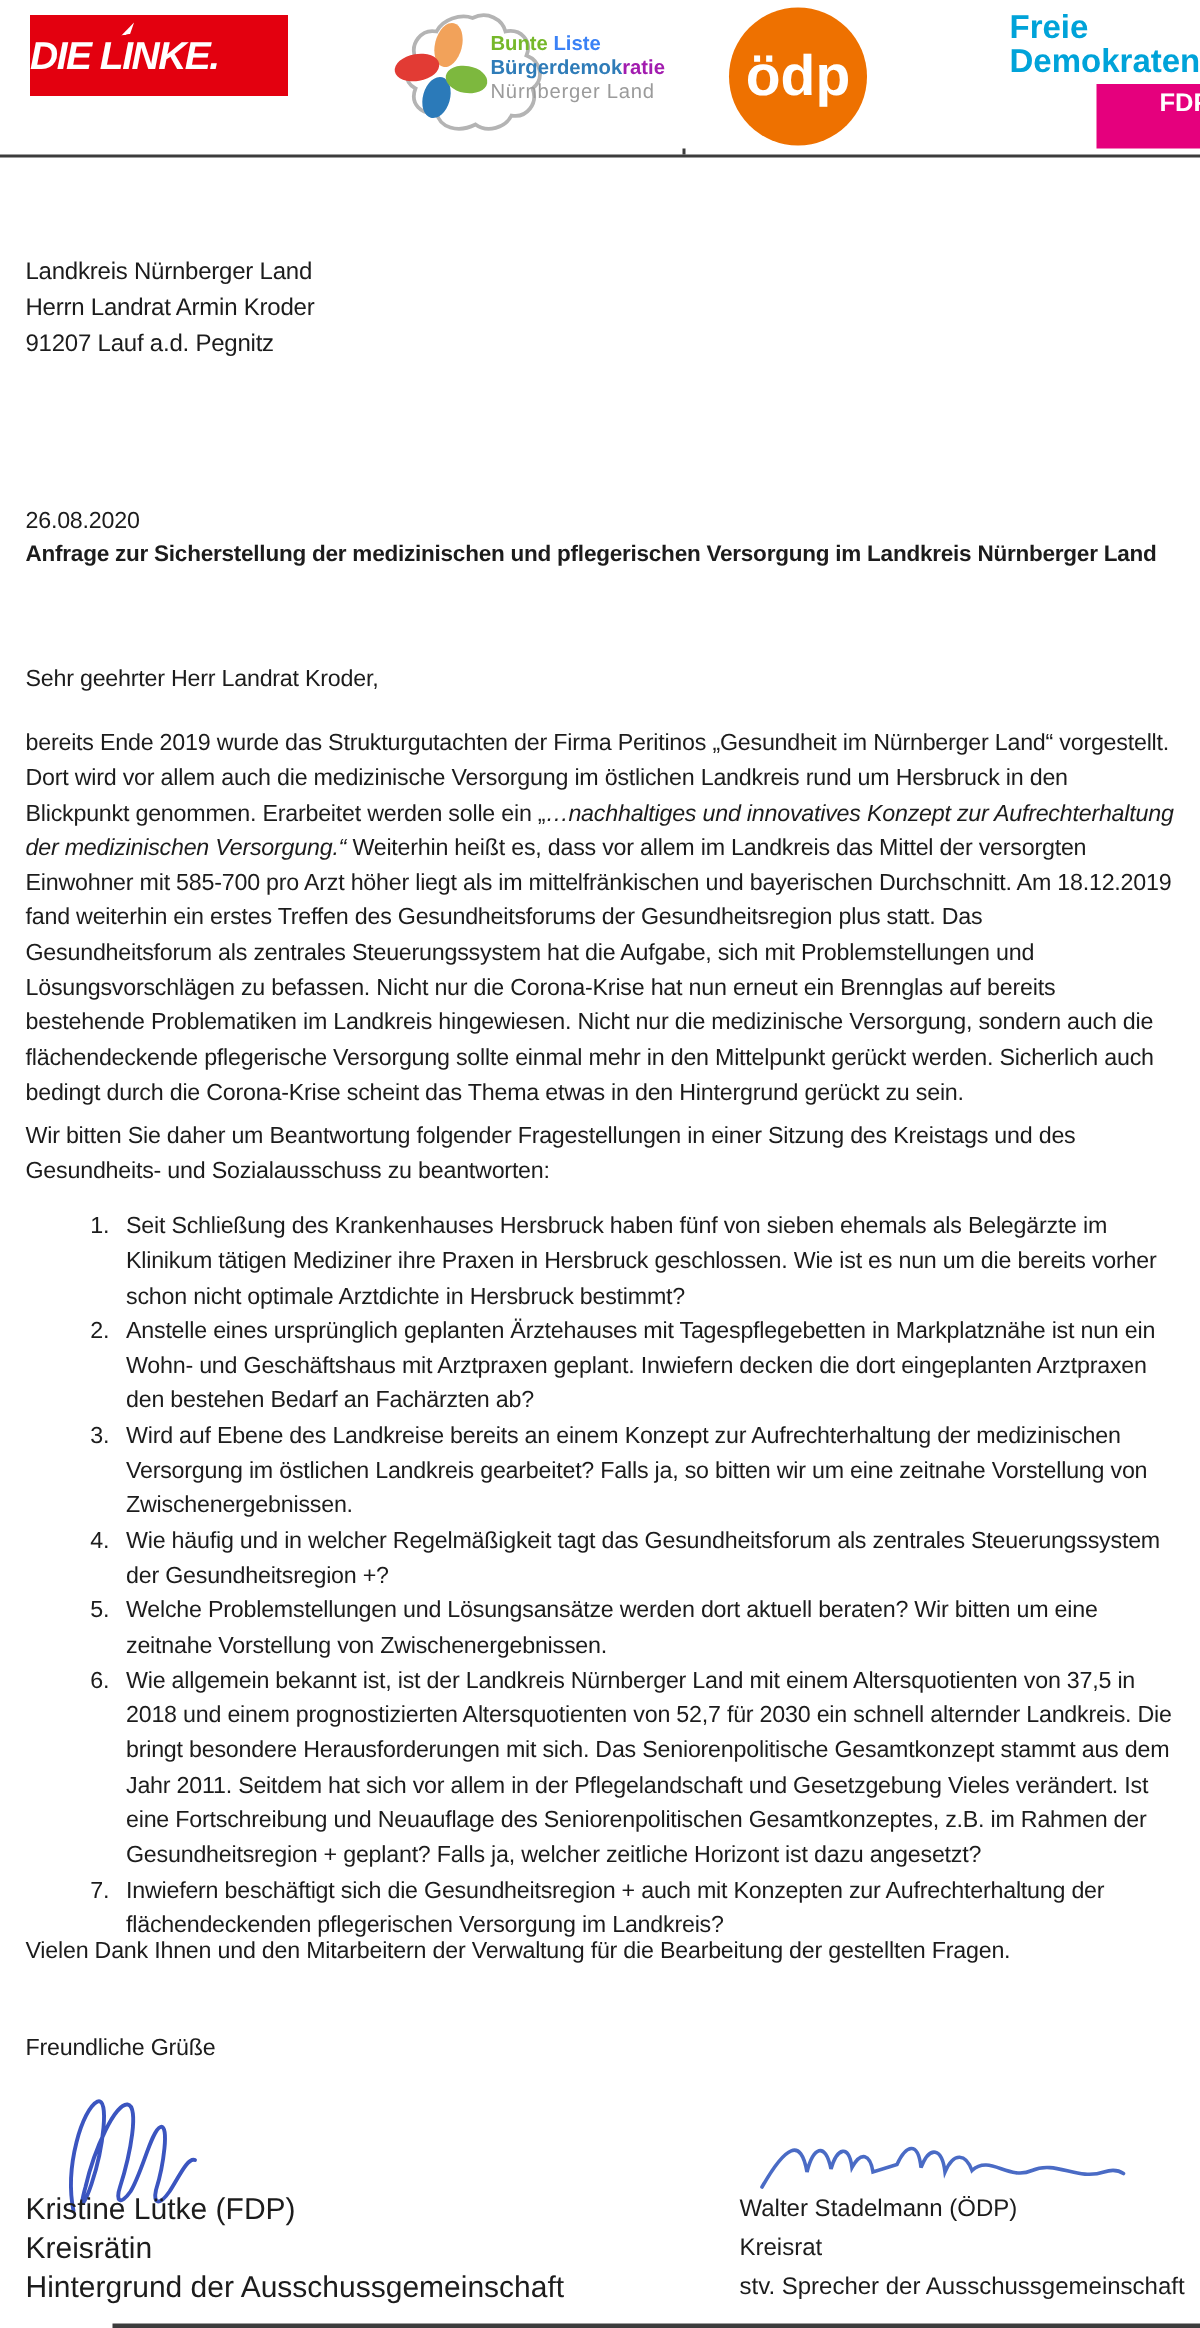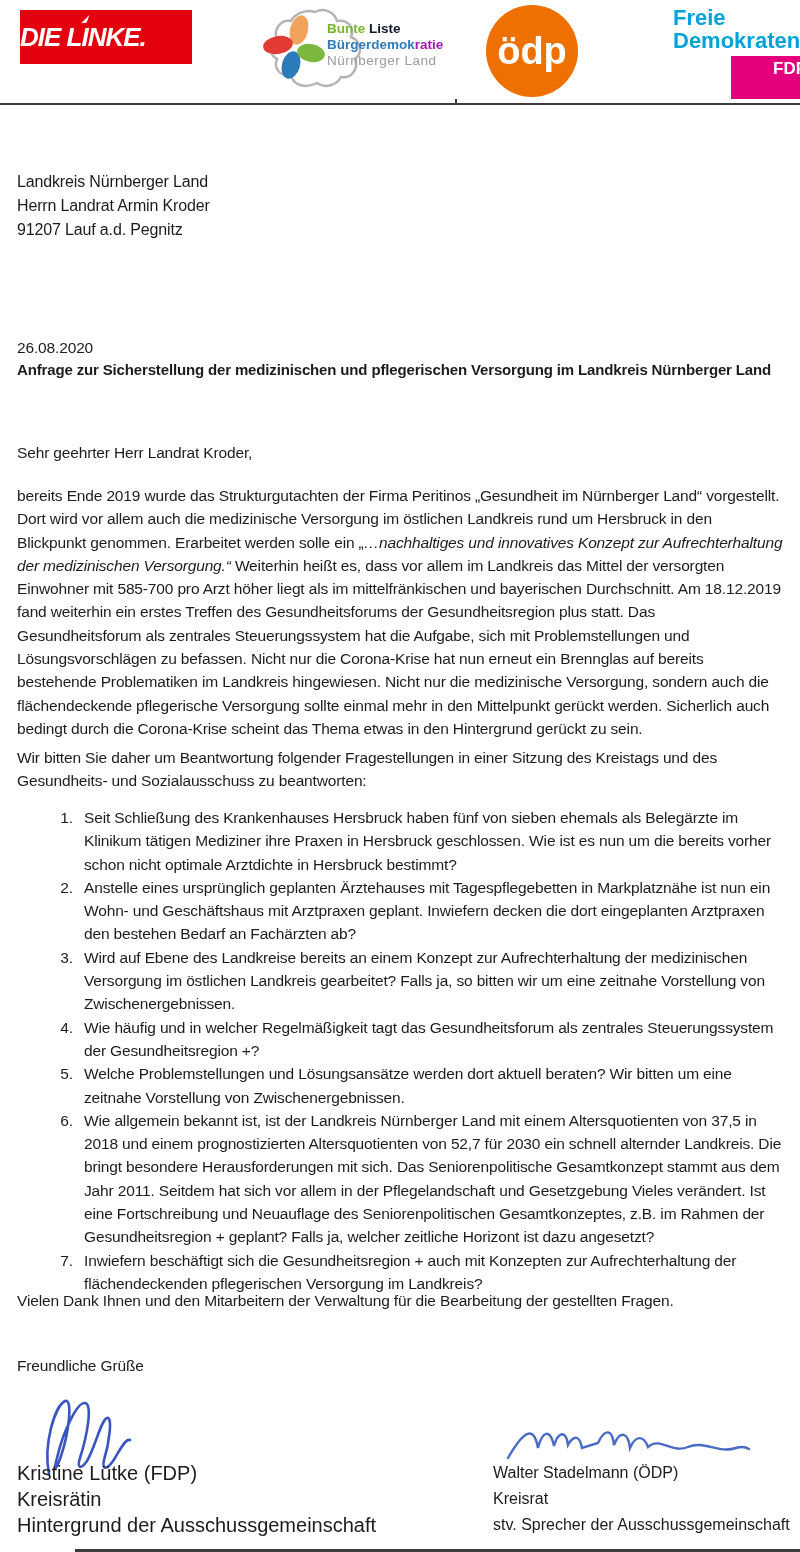--- a/index.html
+++ b/index.html
@@ -68,21 +68,21 @@
 
   <div class="abs logo-bunte">
     <svg width="120" height="88" viewBox="0 0 120 88">
       <path d="M62,8 C72,3 82,9 84,17 C94,15 102,23 98,33 C108,37 110,49 102,55 C106,65 98,75 88,73 C84,81 72,85 64,79 C52,85 40,81 38,71 C28,73 20,65 24,55 C16,51 16,39 24,35 C20,25 28,15 38,17 C42,9 54,5 62,8 Z" fill="#ffffff" stroke="#b4b4b4" stroke-width="2.5"></path>
       <ellipse cx="46" cy="26" rx="9" ry="15" fill="#f2a25a" transform="rotate(14 46 26)"></ellipse>
       <ellipse cx="25" cy="41" rx="15" ry="9" fill="#e23b34" transform="rotate(-10 25 41)"></ellipse>
       <ellipse cx="38" cy="61" rx="9" ry="14" fill="#2b7ab9" transform="rotate(16 38 61)"></ellipse>
       <ellipse cx="58" cy="49" rx="14" ry="9" fill="#7db83e" transform="rotate(10 58 49)"></ellipse>
     </svg>
     <div class="bunte-text">
-      <div><span style="color:#76b82a">Bunte </span><span style="color:#0f172a">Liste</span></div>
+      <div><span style="color:#76b82a">Bunte </span><span style="color:#3b82f6">Liste</span></div>
       <div><span style="color:#2f7cb8">Bürgerdemok</span><span style="color:#a21caf">ratie</span></div>
       <div class="bunte-l3">Nürnberger Land</div>
     </div>
   </div>
 
   <div class="abs logo-oedp">
     <span>ödp</span>
   </div>
 
   <div class="abs logo-fdp">

